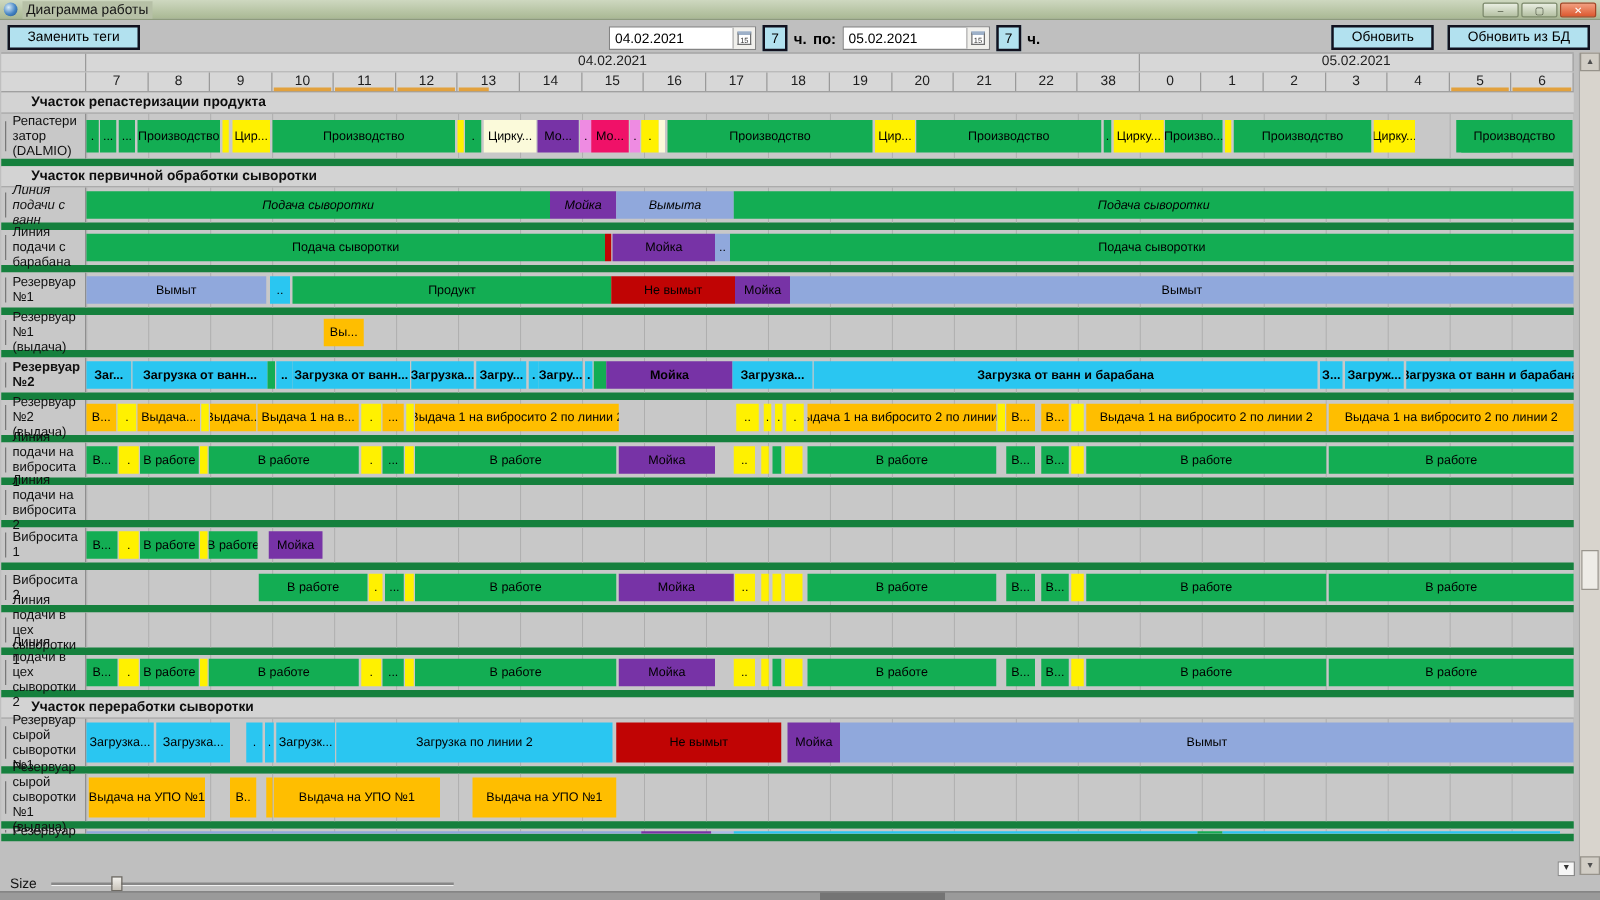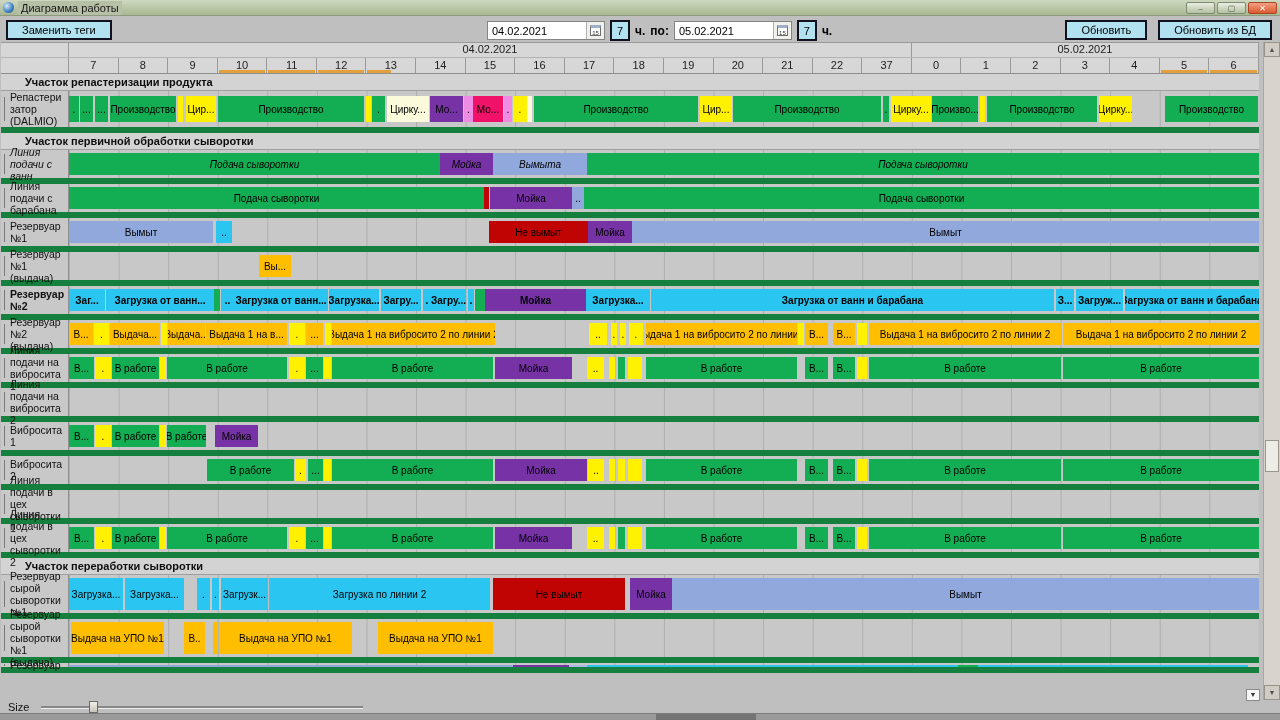--- a/index.html
+++ b/index.html
@@ -123,21 +123,21 @@
         <div class="hour-cell" style="width: 49.5833px;">13<div class="hour-underline half"></div></div>
         <div class="hour-cell" style="width: 49.5833px;">14</div>
         <div class="hour-cell" style="width: 49.5833px;">15</div>
         <div class="hour-cell" style="width: 49.5833px;">16</div>
         <div class="hour-cell" style="width: 49.5833px;">17</div>
         <div class="hour-cell" style="width: 49.5833px;">18</div>
         <div class="hour-cell" style="width: 49.5833px;">19</div>
         <div class="hour-cell" style="width: 49.5833px;">20</div>
         <div class="hour-cell" style="width: 49.5833px;">21</div>
         <div class="hour-cell" style="width: 49.5833px;">22</div>
-        <div class="hour-cell" style="width: 49.5833px;">37</div>
+        <div class="hour-cell" style="width: 49.5833px;">38</div>
         <div class="hour-cell" style="width: 49.5833px;">0</div>
         <div class="hour-cell" style="width: 49.5833px;">1</div>
         <div class="hour-cell" style="width: 49.5833px;">2</div>
         <div class="hour-cell" style="width: 49.5833px;">3</div>
         <div class="hour-cell" style="width: 49.5833px;">4</div>
         <div class="hour-cell" style="width: 49.5833px;">5<div class="hour-underline"></div></div>
         <div class="hour-cell" style="width: 49.5833px;">6<div class="hour-underline"></div></div>
       </div>
       <div class="section-header">Участок репастеризации продукта</div>
       <div class="row tall" style="height: 42px;">
@@ -190,20 +190,21 @@
           <div class="bar" style="left: 421px; width: 82px; background: rgb(119, 51, 166);">Мойка</div>
           <div class="bar" style="left: 503px; width: 12px; background: rgb(144, 168, 220);">..</div>
           <div class="bar" style="left: 515px; width: 675px; background: rgb(19, 173, 83);">Подача сыворотки</div>
         </div>
       </div>
       <div class="row" style="height: 34px;">
         <div class="row-label">Резервуар №1</div>
         <div class="row-timeline">
           <div class="bar" style="left: 0px; width: 144px; background: rgb(144, 168, 220);">Вымыт</div>
           <div class="bar" style="left: 147px; width: 16px; background: rgb(42, 198, 241);">..</div>
+          <div class="bar" style="left: 165px; width: 255px; background: rgb(19, 173, 83);">Продукт</div>
           <div class="bar" style="left: 420px; width: 99px; background: rgb(192, 4, 4);">Не вымыт</div>
           <div class="bar" style="left: 519px; width: 44px; background: rgb(119, 51, 166);">Мойка</div>
           <div class="bar" style="left: 563px; width: 627px; background: rgb(144, 168, 220);">Вымыт</div>
         </div>
       </div>
       <div class="row" style="height: 34px;">
         <div class="row-label">Резервуар №1 (выдача)</div>
         <div class="row-timeline">
           <div class="bar" style="left: 190px; width: 32px; background: rgb(255, 190, 0);">Вы...</div>
         </div>

